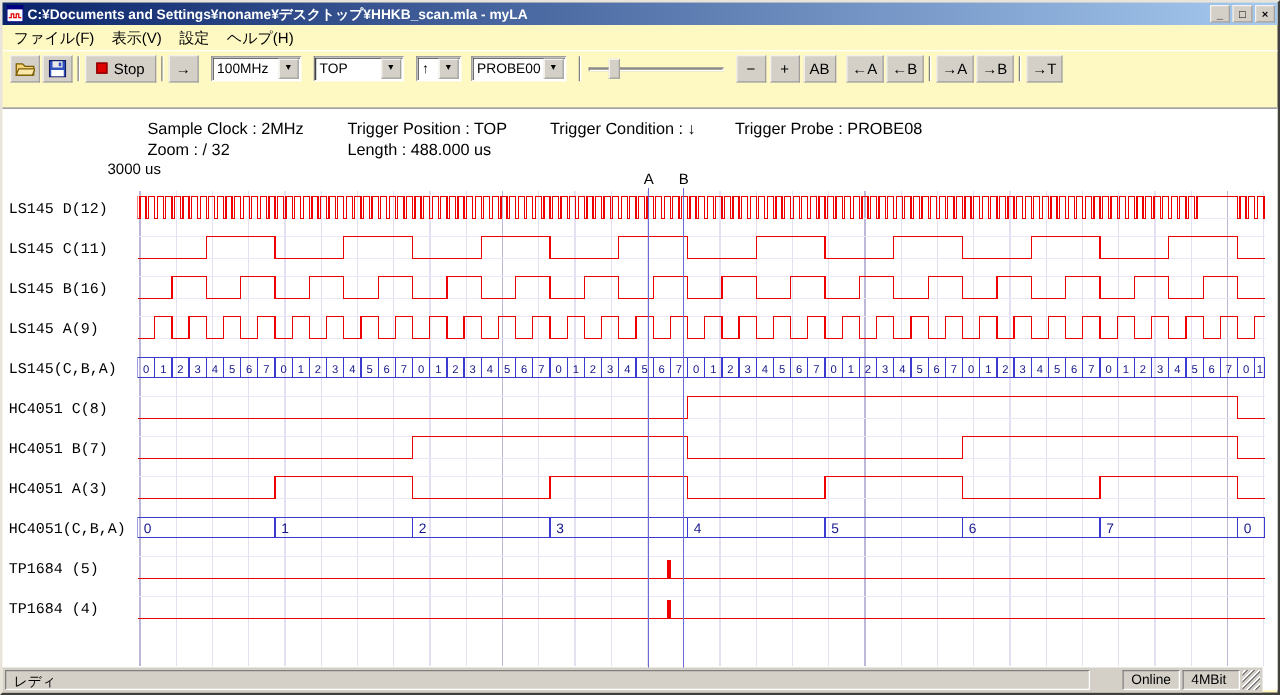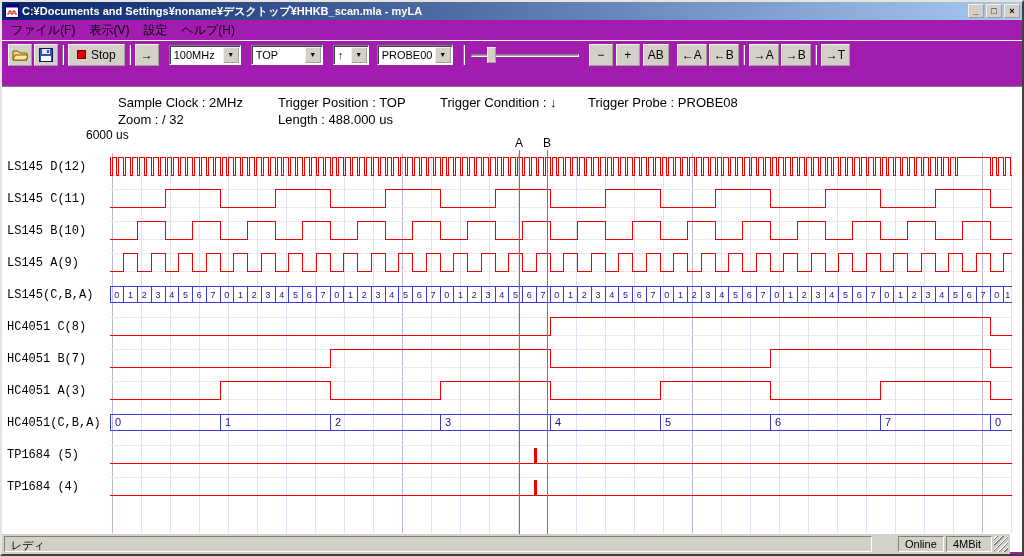--- a/index.html
+++ b/index.html
@@ -1,18 +1,18 @@
 <!DOCTYPE html>
 <html><head>
 <meta charset="utf-8">
 <style>
   * { box-sizing: border-box; margin: 0; padding: 0; }
   html,body { width:1024px; height:556px; overflow:hidden; background:#d4d0c8;
               font-family:"Liberation Sans","DejaVu Sans",sans-serif; }
-  .window { position:relative; width:1024px; height:556px; background:#a21caf;
+  .window { position:relative; width:1024px; height:556px; background:#fef9c3;
             border:2px solid; border-color:#e8e4dc #404040 #404040 #e8e4dc; }
 
   
   .titlebar { position:absolute; top:0; left:0; right:0; height:18px;
               background:linear-gradient(to right,#0a246a,#a6caf0);
               display:flex; align-items:center; padding:0 2px; }
   .app-icon { width:14px; height:14px; margin:0 3px 0 1px; flex:none; }
   .title-text { flex:1; color:#fff; font-size:11px; font-weight:bold; white-space:nowrap;
                 overflow:hidden; }
   .winbtns { display:flex; gap:2px; flex:none; }
@@ -159,26 +159,26 @@
     <div class="tool-btn">→T</div>
   </div>
 
   <div class="client">
     <div class="info-text" style="left:116px;top:8px">Sample Clock : 2MHz</div>
     <div class="info-text" style="left:276px;top:8px">Trigger Position : TOP</div>
     <div class="info-text" style="left:438px;top:8px">Trigger Condition : ↓</div>
     <div class="info-text" style="left:586px;top:8px">Trigger Probe : PROBE08</div>
     <div class="info-text" style="left:116px;top:25px">Zoom : /  32</div>
     <div class="info-text" style="left:276px;top:25px">Length : 488.000 us</div>
-    <div class="timediv">6000 us</div>
+    <div class="timediv">3000 us</div>
 
     <div id="channel-labels">
         <div class="ch-label" style="top: 72px;">LS145 D(12)</div>
         <div class="ch-label" style="top: 104px;">LS145 C(11)</div>
-        <div class="ch-label" style="top: 136px;">LS145 B(10)</div>
+        <div class="ch-label" style="top: 136px;">LS145 B(16)</div>
         <div class="ch-label" style="top: 168px;">LS145 A(9)</div>
         <div class="ch-label" style="top: 200px;">LS145(C,B,A)</div>
         <div class="ch-label" style="top: 232px;">HC4051 C(8)</div>
         <div class="ch-label" style="top: 264px;">HC4051 B(7)</div>
         <div class="ch-label" style="top: 296px;">HC4051 A(3)</div>
         <div class="ch-label" style="top: 328px;">HC4051(C,B,A)</div>
         <div class="ch-label" style="top: 360px;">TP1684 (5)</div>
         <div class="ch-label" style="top: 392px;">TP1684 (4)</div>
       </div>
 

